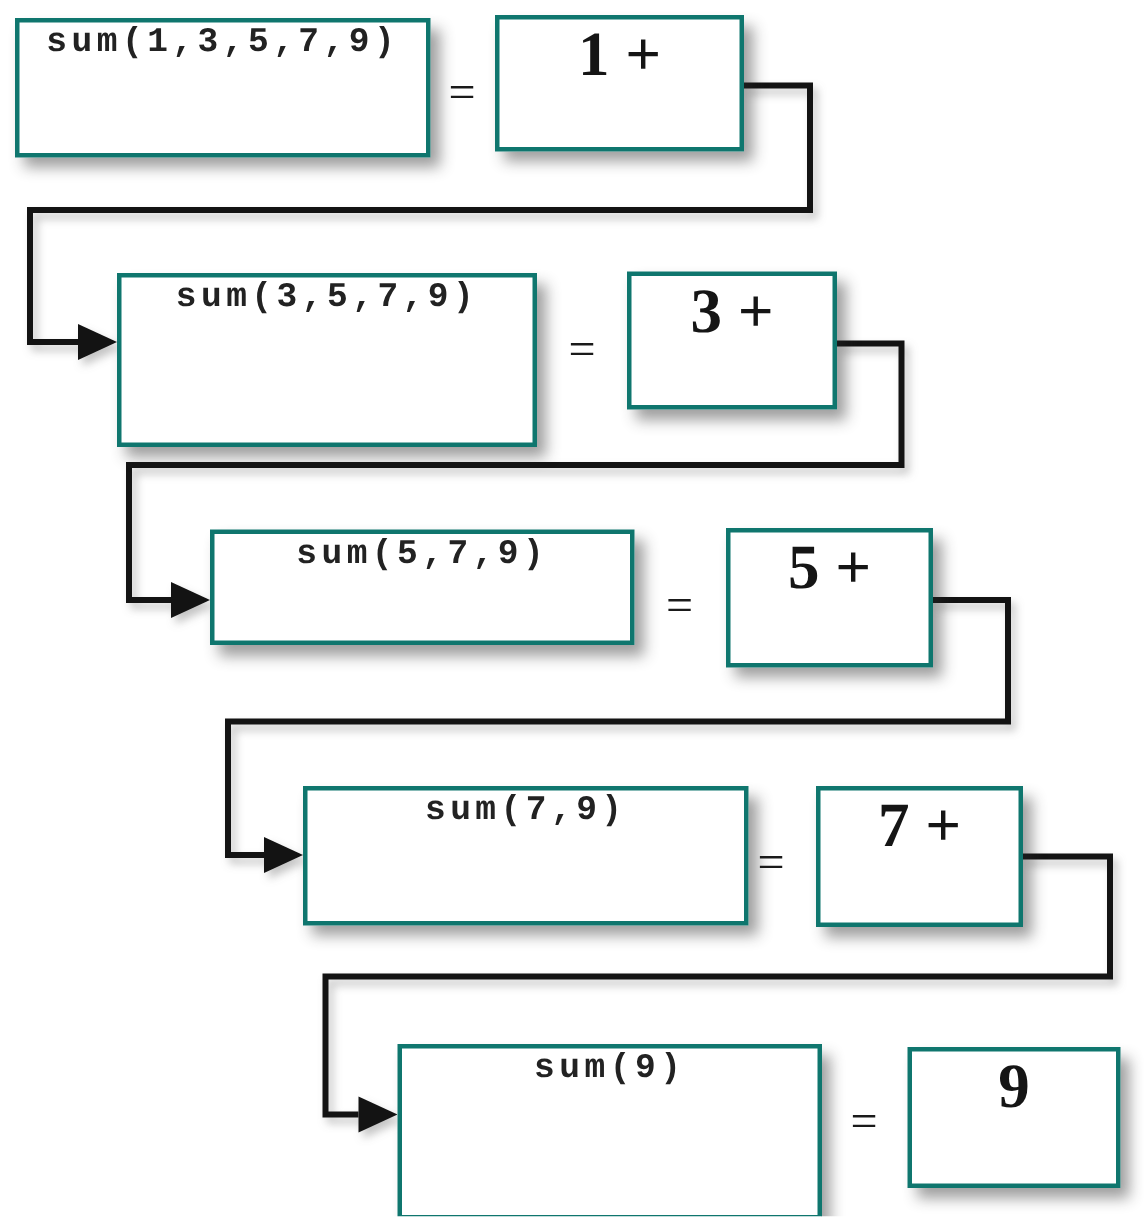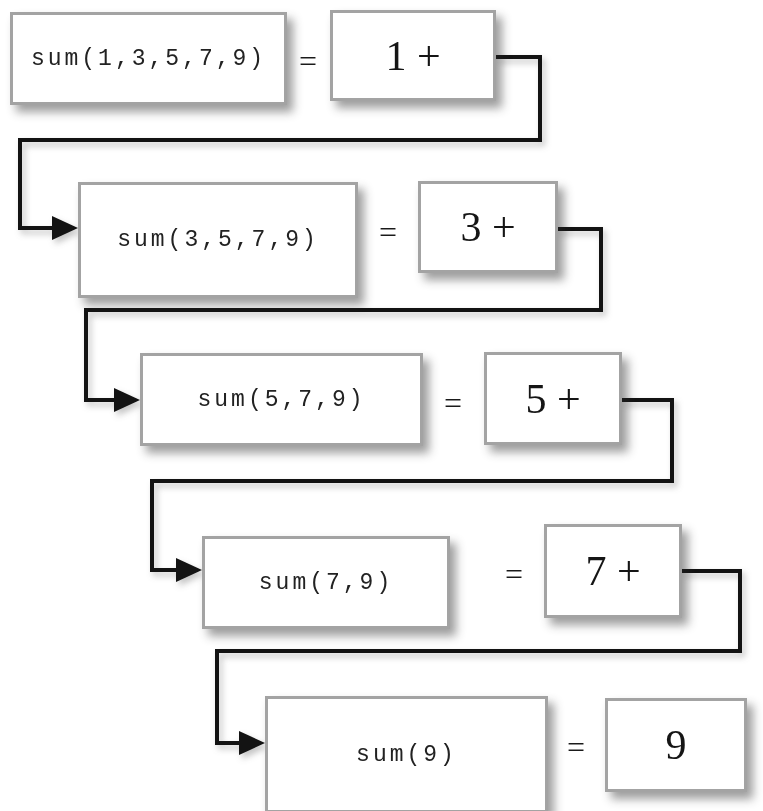--- a/index.html
+++ b/index.html
@@ -11,26 +11,26 @@
     position: relative;
     width: 763px;
     height: 811px;
     background: #ffffff;
     overflow: hidden;
     font-family: "Liberation Sans", sans-serif;
   }
   .box {
     position: absolute;
     background: #ffffff;
-    border: 3px solid #a3a3a3;
+    border: 3px solid #0f766e;
     box-shadow: 6px 7px 9px rgba(40,40,40,0.45);
     display: flex;
-    align-items: center;
     justify-content: center;
     box-sizing: border-box;
+    font-weight: bold;
   }
   .call-text {
     font-family: "Liberation Mono", "DejaVu Sans Mono", monospace;
     font-size: 23px;
     letter-spacing: 3px;
     color: #222222;
     white-space: nowrap;
   }
   .value-text {
     font-family: "Liberation Serif", "DejaVu Serif", serif;
@@ -101,29 +101,29 @@
   </div>
 
   <div class="box" style="left:78px; top:182px; width:280px; height:116px;">
     <span class="call-text">sum(3,5,7,9)</span>
   </div>
   <div class="eq" style="left:366px; top:210px;">=</div>
   <div class="box" style="left:418px; top:181px; width:140px; height:92px;">
     <span class="value-text">3 +</span>
   </div>
 
-  <div class="box" style="left:140px; top:353px; width:283px; height:93px;">
+  <div class="box" style="left:140px; top:353px; width:283px; height:77px;">
     <span class="call-text">sum(5,7,9)</span>
   </div>
   <div class="eq" style="left:431px; top:381px;">=</div>
   <div class="box" style="left:484px; top:352px; width:138px; height:93px;">
     <span class="value-text">5 +</span>
   </div>
 
-  <div class="box" style="left:202px; top:536px; width:248px; height:93px;">
+  <div class="box" style="left:202px; top:524px; width:297px; height:93px;">
     <span class="call-text">sum(7,9)</span>
   </div>
   <div class="eq" style="left:492px; top:552px;">=</div>
   <div class="box" style="left:544px; top:524px; width:138px; height:94px;">
     <span class="value-text">7 +</span>
   </div>
 
   <div class="box" style="left:265px; top:696px; width:283px; height:117px;">
     <span class="call-text">sum(9)</span>
   </div>

